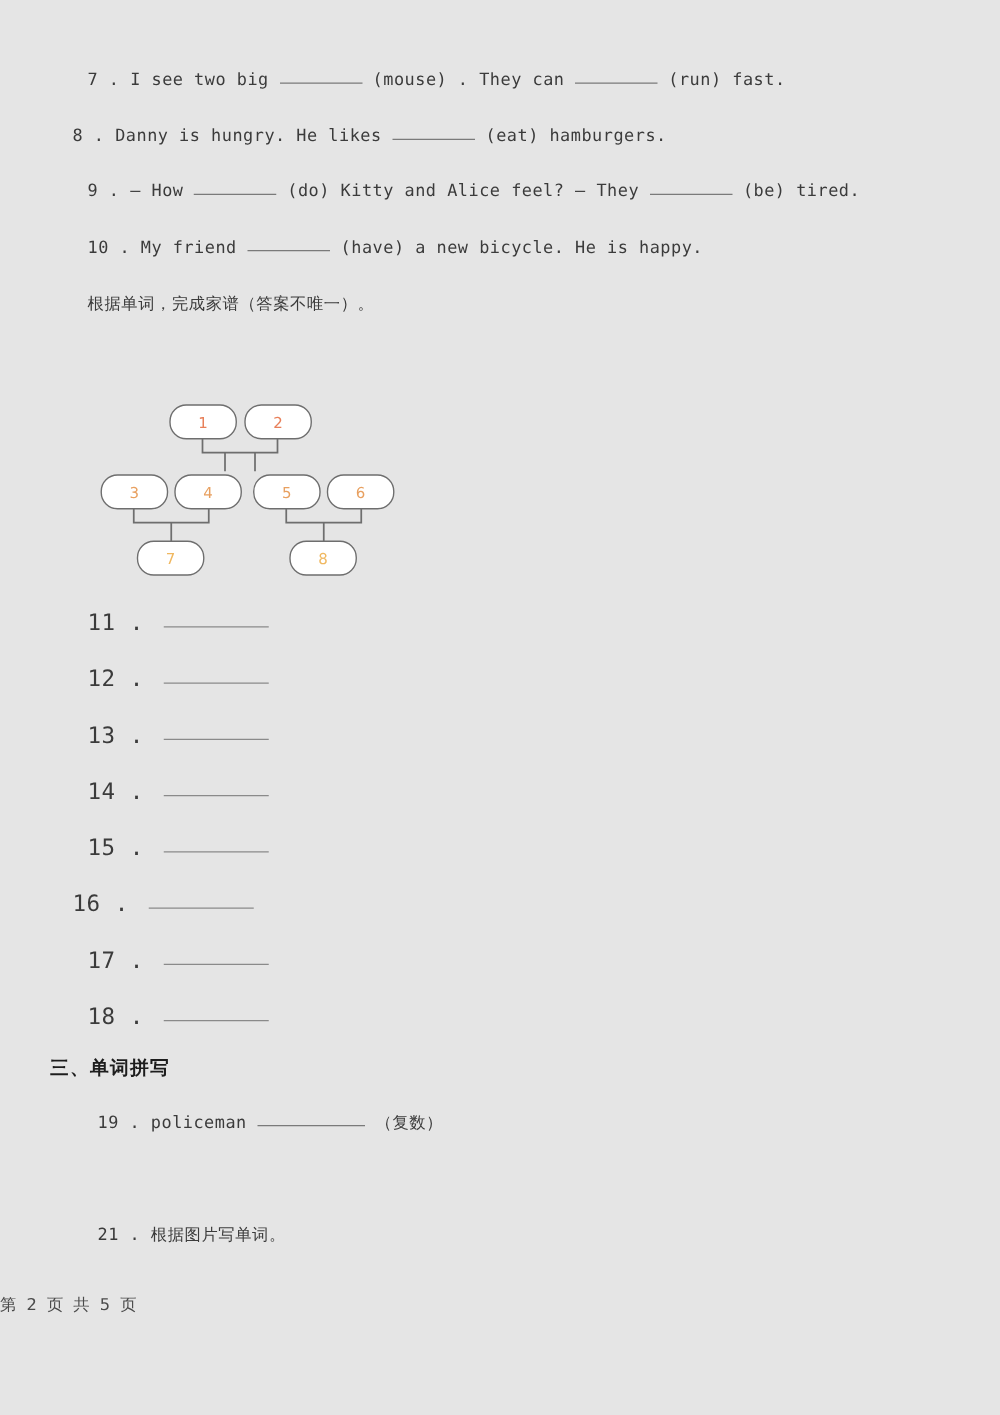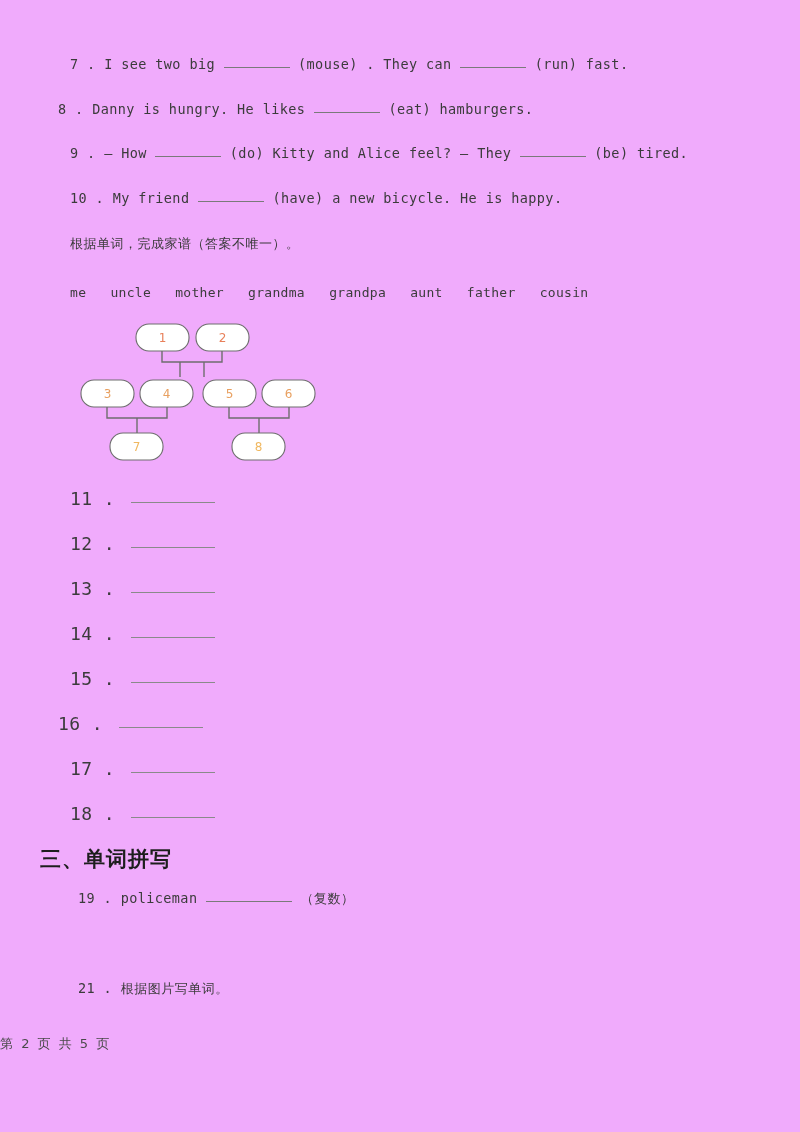--- a/index.html
+++ b/index.html
@@ -11,21 +11,21 @@
     width: 800px;
     height: 1132px;
     position: relative;
     font-family: "Liberation Serif", "DejaVu Serif", serif;
     color: #3a3a3a;
     overflow: hidden;
   }
   .page {
     position: absolute;
     inset: 0;
-    background: #f0abfc;
+    background: #e5e5e5;
   }
 
   
   .qline {
     position: absolute;
     font-family: "DejaVu Sans Mono", "Liberation Mono", monospace;
     font-size: 13.5px;
     letter-spacing: 0.4px;
     color: #3b3b3b;
     white-space: nowrap;
@@ -71,21 +71,21 @@
     top: -2px;
     margin-left: 5px;
   }
 
   
   .section-head {
     position: absolute;
     left: 40px;
     font-family: "DejaVu Sans", "Liberation Sans", sans-serif;
     font-weight: bold;
-    font-size: 21px;
+    font-size: 15px;
     letter-spacing: 1px;
     color: #1d1d1d;
   }
 
   
   .wordbank {
     position: absolute;
     font-family: "DejaVu Sans Mono", "Liberation Mono", monospace;
     font-size: 13px;
     letter-spacing: 0.3px;
@@ -166,30 +166,20 @@
 
   <div class="qline" style="left:70px; top:192px;">
     <span class="qnum">10 .</span>
     <span>My friend</span>
     <span class="blank blank-md"></span>
     <span>(have) a new bicycle. He is happy.</span>
   </div>
 
   <div class="qline cjk" style="left:70px; top:237px;">根据单词，完成家谱（答案不唯一）。</div>
 
-  <div class="wordbank" style="left:70px; top:285px;">
-    <span>me</span>
-    <span>uncle</span>
-    <span>mother</span>
-    <span>grandma</span>
-    <span>grandpa</span>
-    <span>aunt</span>
-    <span>father</span>
-    <span>cousin</span>
-  </div>
 
   <div class="tree">
     <svg width="270" height="155" viewBox="0 0 270 155" xmlns="http://www.w3.org/2000/svg">
 
       <path class="conn" d="M 92 36 L 92 47 L 152 47 L 152 36"></path>
       <path class="conn" d="M 110 47 L 110 62"></path>
       <path class="conn" d="M 134 47 L 134 62"></path>
 
       <path class="conn" d="M 37 92 L 37 103 L 97 103 L 97 92"></path>
       <path class="conn" d="M 67 103 L 67 118"></path>

